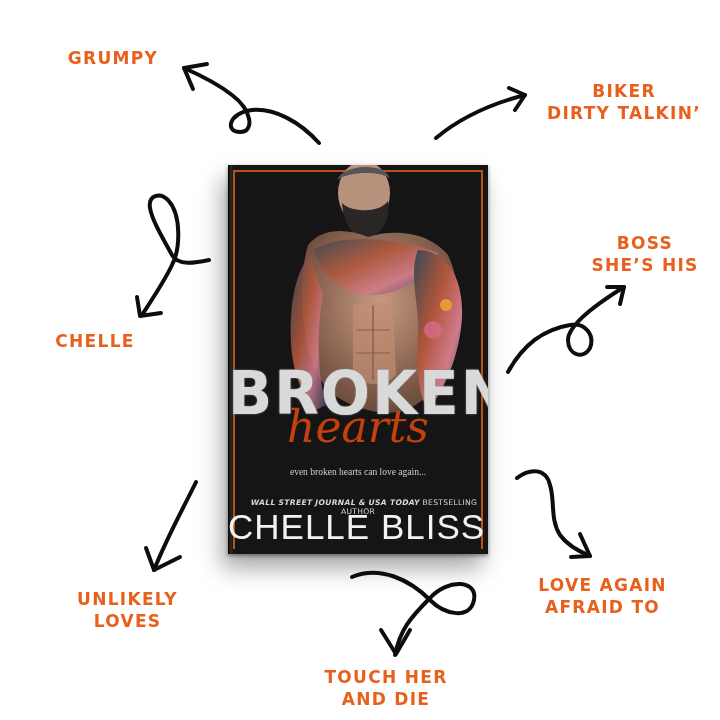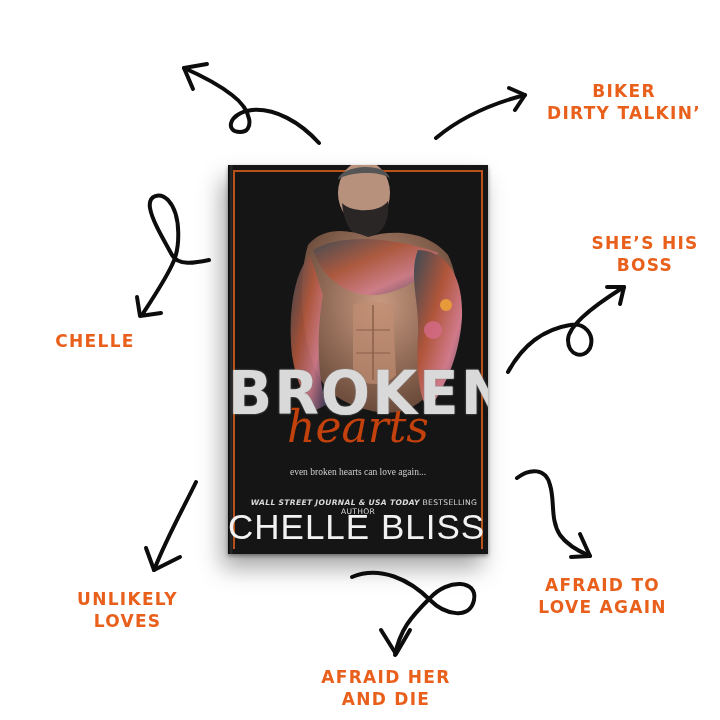--- a/index.html
+++ b/index.html
@@ -30,42 +30,43 @@
   .bestseller { position:absolute; left:0; width:100%; top:333px; text-align:center;
                 font-size:7.6px; color:#d8d8d8; font-family:"DejaVu Sans", sans-serif; letter-spacing:0.3px; }
   .bestseller i { font-weight:bold;margin-left:12px; }
   .author { position:absolute; left:0; width:100%; top:342px; 
             font-family:"Liberation Sans", sans-serif; font-size:35px; color:#f2f2f2; letter-spacing:1px; line-height:40px; }
 </style>
 </head>
 <body>
 
 <div class="label" style="left:48px; top:47px; width:130px;">
+  <span>GRUMPY</span>
 </div>
 <div class="label" style="left:538px; top:80px; width:172px;">
   <span>BIKER</span>
   <span>DIRTY TALKIN’</span>
 </div>
 <div class="label" style="left:30px; top:330px; width:130px;">
   <span>CHELLE</span>
 </div>
 <div class="label" style="left:585px; top:232px; width:120px;">
+  <span>BOSS</span>
   <span>SHE’S HIS</span>
-  <span>BOSS</span>
 </div>
 <div class="label" style="left:65px; top:588px; width:125px;">
   <span>UNLIKELY</span>
   <span>LOVES</span>
 </div>
 <div class="label" style="left:530px; top:574px; width:145px;">
+  <span>LOVE AGAIN</span>
   <span>AFRAID TO</span>
-  <span>LOVE AGAIN</span>
 </div>
 <div class="label" style="left:318px; top:666px; width:136px;">
-  <span>AFRAID HER</span>
+  <span>TOUCH HER</span>
   <span>AND DIE</span>
 </div>
 
 <svg class="arrows" width="720" height="720" viewBox="0 0 720 720">
   <g class="arrow">
     <path d="M319,143 C300,122 275,108 252,110 C228,113 225,132 240,132 C255,132 252,110 232,95 C218,84 200,75 184,68"></path>
     <path d="M207,64 L184,68 L193,89"></path>
   </g>
   <g class="arrow">
     <path d="M436,138 C460,118 490,104 525,95"></path>

